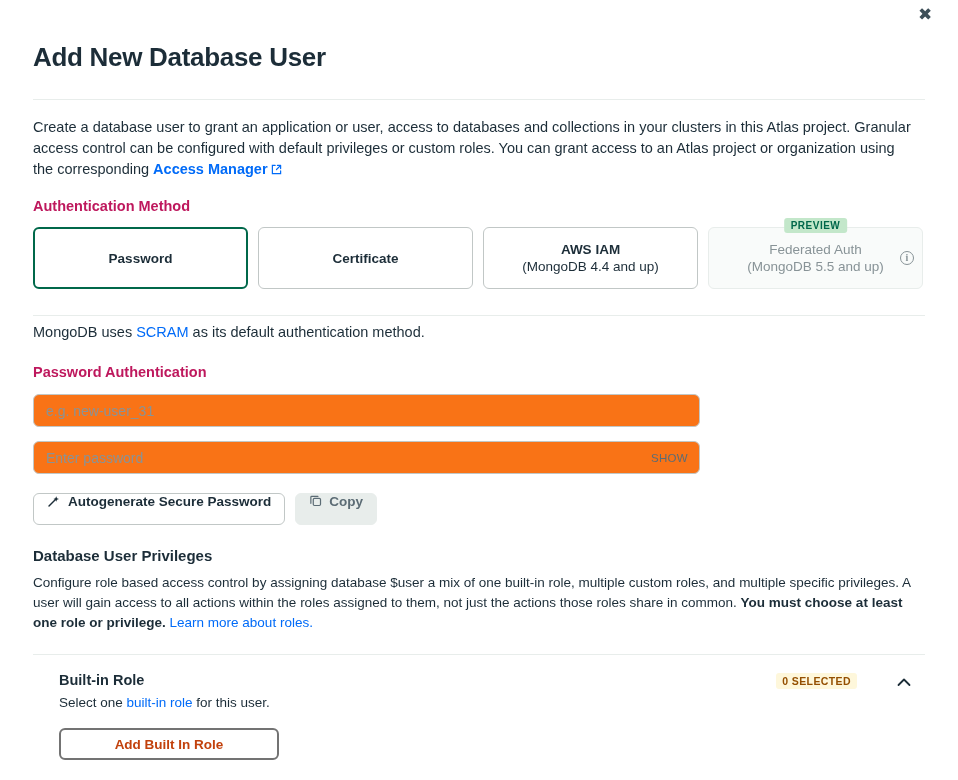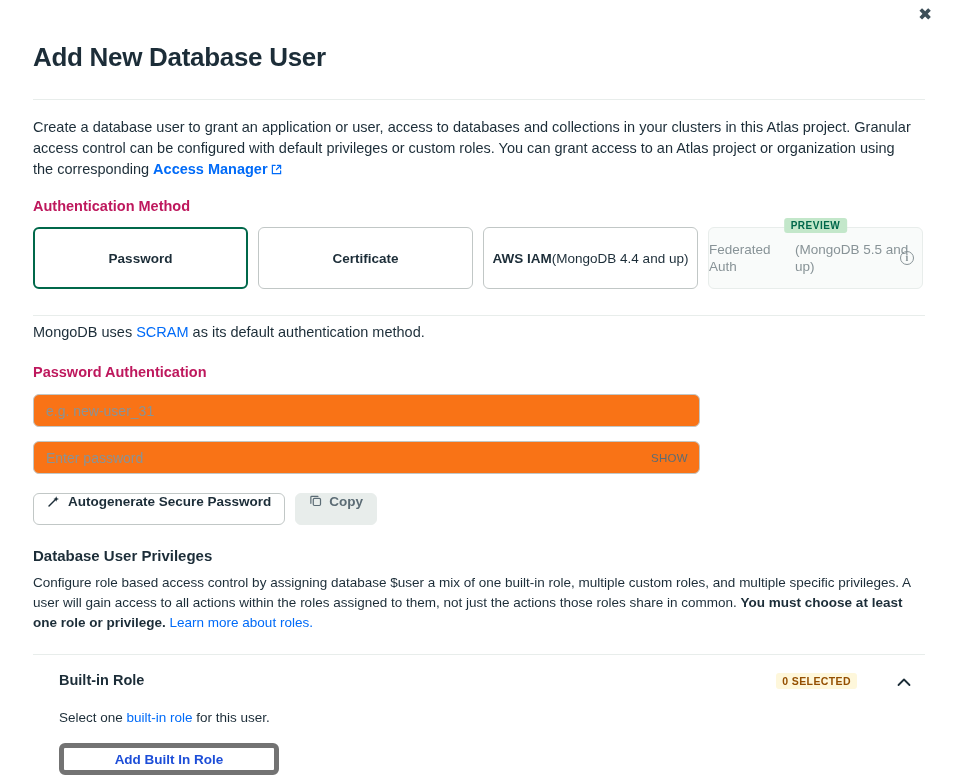--- a/index.html
+++ b/index.html
@@ -83,20 +83,21 @@
     gap: 10px;
     margin-top: 13px;
   }
   .auth-card {
     width: 215px;
     height: 62px;
     border: 1px solid #c1c7c6;
     border-radius: 6px;
     background: #ffffff;
     display: flex;
+    flex-direction: column;
     align-items: center;
     justify-content: center;
     cursor: pointer;
     position: relative;
     font-size: 13.5px;
     color: #1c2d38;
   }
   .auth-card.selected {
     border: 2px solid #00684a;
   }
@@ -231,21 +232,21 @@
     margin-left: 26px;
     margin-top: 17px;
     position: relative;
   }
   .role-title {
     font-size: 14.5px;
     font-weight: 700;
   }
   .role-sub {
     font-size: 13.5px;
-    margin-top: 22px;
+    margin-top: 7px;
   }
   .selected-badge {
     position: absolute;
     right: 68px;
     top: 1px;
     background: #fef7db;
     color: #944f01;
     font-size: 10.5px;
     font-weight: 700;
     letter-spacing: 0.4px;
@@ -257,26 +258,26 @@
     right: 10px;
     top: 0px;
     width: 22px;
     height: 22px;
     cursor: pointer;
   }
   .add-role-btn {
     margin-top: 18px;
     width: 220px;
     height: 32px;
-    border: 5px solid #737373;
+    border: 2px solid #737373;
     border-radius: 6px;
     background: #ffffff;
     font-size: 13.5px;
     font-weight: 700;
-    color: #1d4ed8;
+    color: #c2410c;
     cursor: pointer;
     font-family: "Liberation Sans", sans-serif;
   }
 </style>
 </head>
 <body>
 
 <div id="page">
 
   <button class="close-btn">✖</button>

